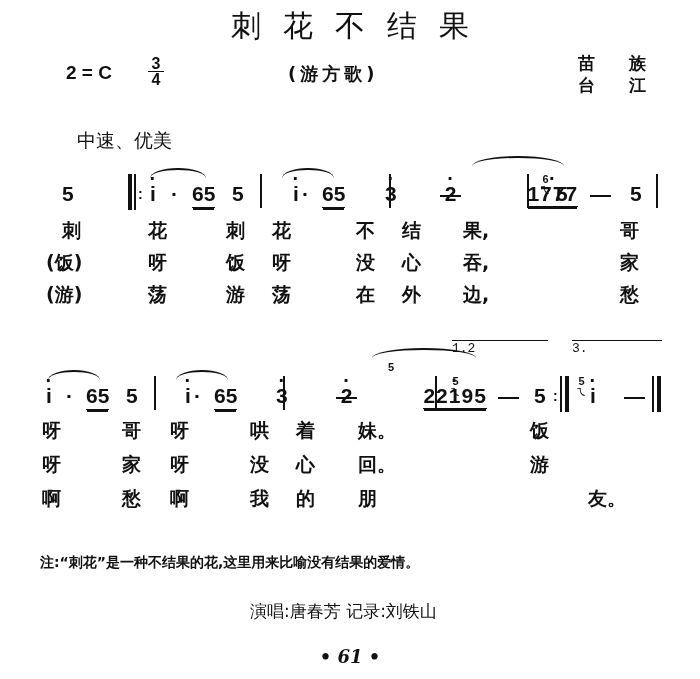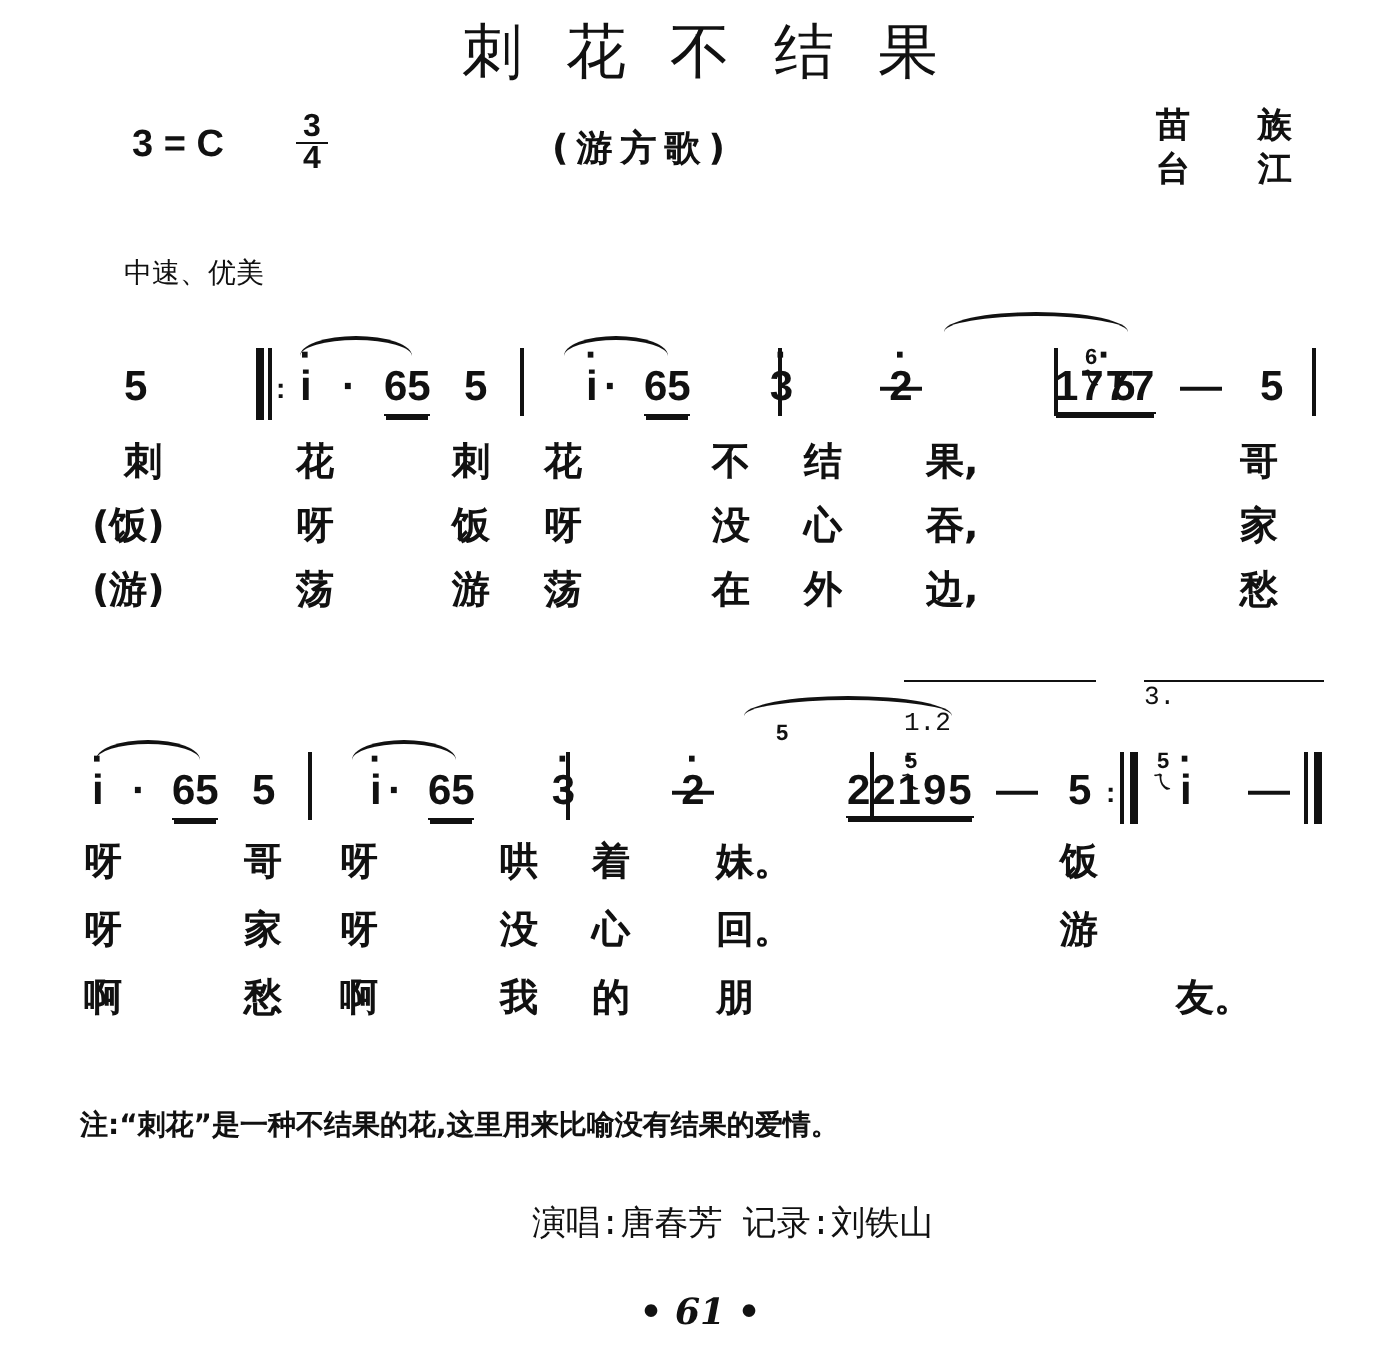--- a/index.html
+++ b/index.html
@@ -5,43 +5,43 @@
   html, body { margin: 0; padding: 0; background: #ffffff; }
   body { width: 700px; height: 679px; position: relative; overflow: hidden;
          font-family: "DejaVu Sans", sans-serif; color: #111; }
   .abs { position: absolute; }
   .title { left: 0; width: 700px; top: 6px; text-align: center; font-family: "DejaVu Serif", serif;
            font-size: 30px; letter-spacing: 22px; text-indent: 22px; }
   .key { left: 66px; top: 62px; font-size: 19px; font-weight: bold; font-family: "Liberation Sans", sans-serif; }
   .timesig { left: 148px; top: 56px; width: 16px; font-weight: bold; font-size: 16px; text-align: center; line-height: 15px;
              font-family: "Liberation Sans", sans-serif; }
   .timesig .bar { border-top: 1.5px solid #111; }
-  .subtitle { left: 276px; top: 62px; font-size: 18px; font-weight: bold; letter-spacing: 4px; }
+  .subtitle { left: 288px; top: 62px; font-size: 18px; font-weight: bold; letter-spacing: 4px; }
   .origin { left: 578px; top: 52px; font-size: 17px; font-weight: bold; line-height: 22px; letter-spacing: 14px; }
-  .tempo { left: 62px; top: 128px; font-size: 14px; }
+  .tempo { left: 77px; top: 128px; font-size: 19px; }
   .note { position: absolute; font-family: "Liberation Sans", sans-serif; font-weight: bold; font-size: 21px; top: 0; }
   .row { position: absolute; left: 0; width: 700px; }
   .dot-above { position: relative; }
   .dot-above::before { content: "·"; position: absolute; left: 50%; transform: translateX(-50%); top: -15px; font-size: 20px; }
   .ul2 { border-bottom: 1.5px solid #111; padding-bottom: 1px; box-shadow: 0 3px 0 -1px #111; }
   .barline { position: absolute; width: 2px; background: #111; }
   .thick { width: 4px; }
   .lyric { position: absolute; font-size: 19px; font-weight: bold; font-family: "DejaVu Sans", sans-serif; }
   .slur { position: absolute; border-top: 2px solid #111; border-radius: 50% 50% 0 0 / 100% 100% 0 0; height: 8px; }
   .grace { position: absolute; font-size: 11px; font-family: "Liberation Sans", sans-serif; font-weight: bold; line-height: 10px; text-align: center; }
   .volta { position: absolute; font-size: 13px; font-family: "Liberation Mono", monospace; }
   .note-foot { left: 40px; top: 554px; font-size: 14px; font-weight: bold; }
-  .credits { left: 266px; top: 600px; font-size: 17px; font-family: Liberation Mono, monospace; }
+  .credits { left: 250px; top: 600px; font-size: 17px; }
   .page { left: 0; width: 700px; top: 646px; text-align: center; font-size: 18px; font-style: italic; font-weight: bold; font-family: "DejaVu Serif", serif; }
 </style>
 </head>
 <body>
 
 <div class="abs title">刺花不结果</div>
-<div class="abs key">3 = C</div>
+<div class="abs key">2 = C</div>
 <div class="abs timesig">
   <div>3</div>
   <div class="bar">4</div>
 </div>
 <div class="abs subtitle">(游方歌)</div>
 <div class="abs origin">
   <div>苗 族</div>
   <div>台 江</div>
 </div>
 <div class="abs tempo">中速、优美</div>
@@ -120,21 +120,21 @@
   <span class="note" style="left:194px;">·</span>
   <span class="note ul2" style="left:214px;">65</span>
   <span class="note dot-above" style="left:254px;">3</span>
   <div class="barline" style="left:283px; top:-8px; height:34px;"></div>
   <span class="note dot-above" style="left:302px;">2</span>
   <span class="note" style="left:336px;">—</span>
   <div class="slur" style="left:372px; top:-36px; width:104px;"></div>
   <span class="grace" style="left:388px; top:-22px;">5</span>
   <span class="note dot-above ul2" style="left:368px; letter-spacing:1px;">22195</span>
   <div class="barline" style="left:435px; top:-8px; height:34px;"></div>
-  <span class="volta" style="left:452px; top:-44px; border-top:1.5px solid #111; width:96px; padding-top:13px;"><span>1.2</span></span>
+  <span class="volta" style="left:452px; top:-44px; border-top:1.5px solid #111; width:96px; padding-top:0;"><span>1.2</span></span>
   <span class="grace" style="left:450px; top:-8px;"><span>5</span><br>ㄟ</span>
   <span class="note dot-above" style="left:466px;">i</span>
   <span class="note" style="left:498px;">—</span>
   <span class="note" style="left:534px;">5</span>
   <span class="note" style="left:553px; font-size:14px; top:4px;">:</span>
   <div class="barline" style="left:560px; top:-8px; height:36px;"></div>
   <div class="barline thick" style="left:565px; top:-8px; height:36px;"></div>
   <span class="volta" style="left:572px; top:-44px; border-top:1.5px solid #111; width:90px;"><span>3.</span></span>
   <span class="grace" style="left:576px; top:-8px;"><span>5</span><br>ㄟ</span>
   

